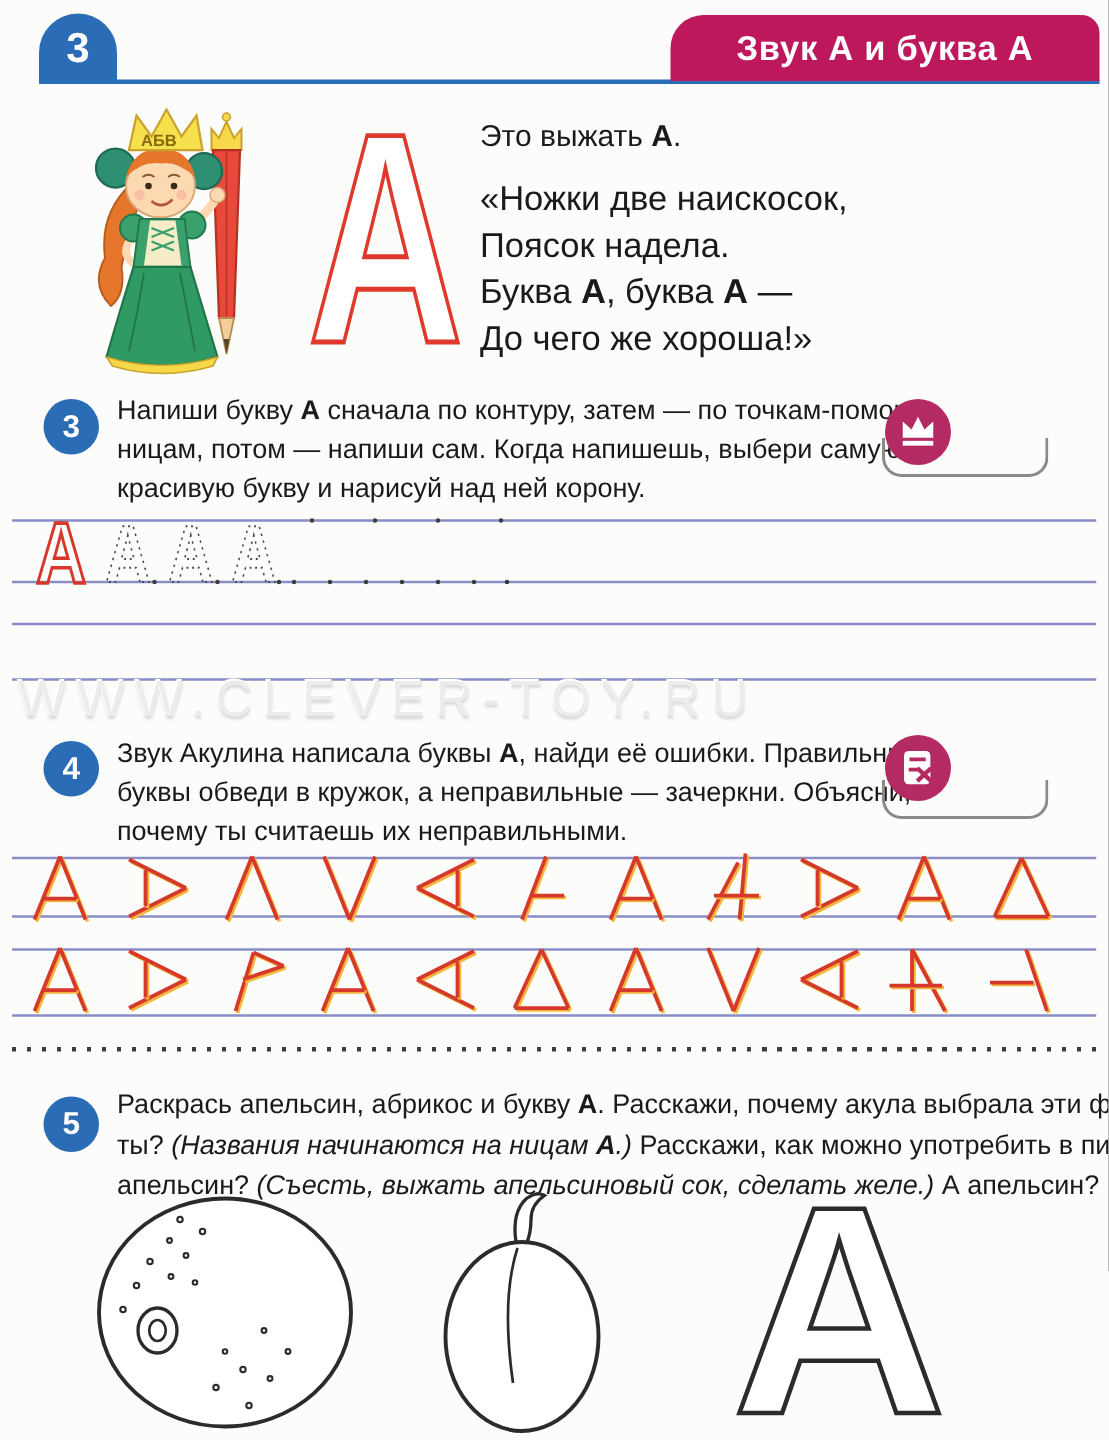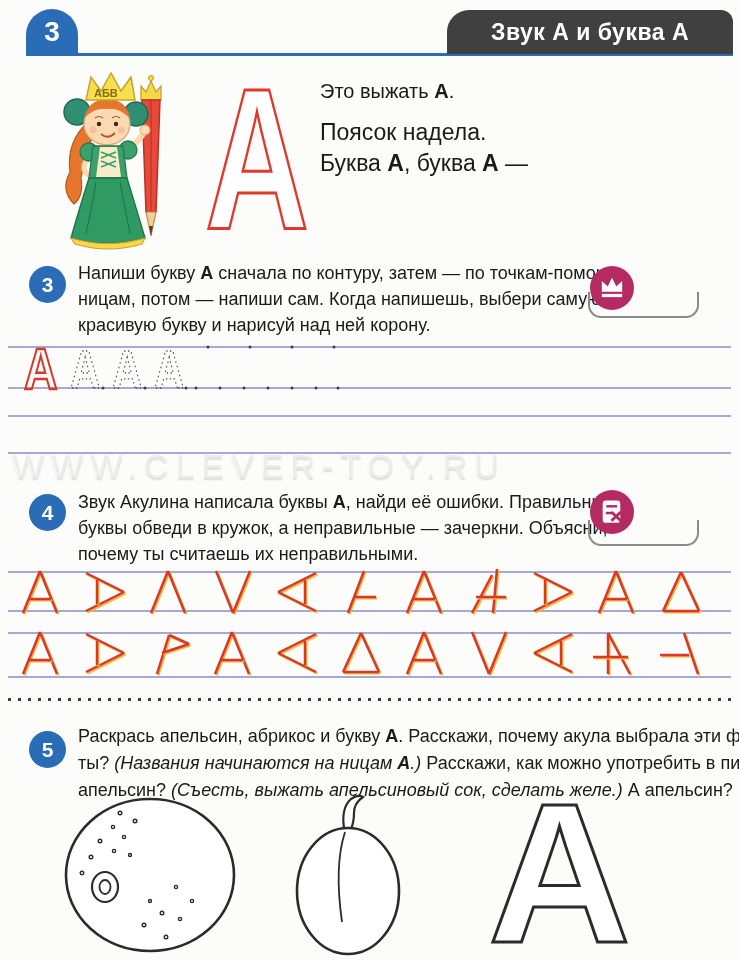--- a/index.html
+++ b/index.html
@@ -12,21 +12,21 @@
   
   .tab-num{
     position:absolute;left:26px;top:9px;width:52px;height:46px;
     background:#2a6cb5;border-radius:26px 26px 0 0;
     display:flex;align-items:center;justify-content:center;
     color:#fff;font-weight:bold;font-size:28px;
   }
   .header-rule{position:absolute;left:26px;top:53px;width:707px;height:3px;background:#2a6cb5;}
   .tab-title{
     position:absolute;left:447px;top:10px;width:286px;height:44px;
-    background:#404040;border-radius:22px 12px 0 0;
+    background:#be185d;border-radius:22px 12px 0 0;
     display:flex;align-items:center;justify-content:center;
     color:#fff;font-weight:bold;font-size:23px;letter-spacing:.5px;
   }
   
   .princess{position:absolute;left:30px;top:68px;}
   .big-a{position:absolute;left:203px;top:80px;overflow:visible;}
   .intro-text{position:absolute;left:320px;top:80px;width:410px;}
   .intro-caption{margin:0 0 14px 0;font-size:20px;}
   .poem p{margin:0;font-size:23px;line-height:31px;}
   
@@ -126,22 +126,24 @@
 
   <svg class="big-a" width="115" height="158">
     <g transform="translate(2,148) scale(0.72,1)">
       <text x="0" y="0" font-size="200" font-weight="bold" fill="#ffffff" stroke="#e0392b" stroke-width="3.2">А</text>
     </g>
   </svg>
 
   <div class="intro-text">
     <p class="intro-caption"><span>Это выжать </span><span class="b">А</span><span>.</span></p>
     <div class="poem">
+      <p><span>«Ножки две наискосок,</span></p>
       <p><span>Поясок надела.</span></p>
       <p><span>Буква </span><span class="b">А</span><span>, буква </span><span class="b">А</span><span> —</span></p>
+      <p><span>До чего же хороша!»</span></p>
     </div>
   </div>
 
   <div class="task-num" style="left:29px;top:266px">
     <span>3</span>
   </div>
   <div class="task-text" style="top:260px">
     <p><span>Напиши букву </span><span class="b">А</span><span> сначала по контуру, затем — по точкам-помощ-</span></p>
     <p><span>ницам, потом — напиши сам. Когда напишешь, выбери самую</span></p>
     <p><span>красивую букву и нарисуй над ней корону.</span></p>

